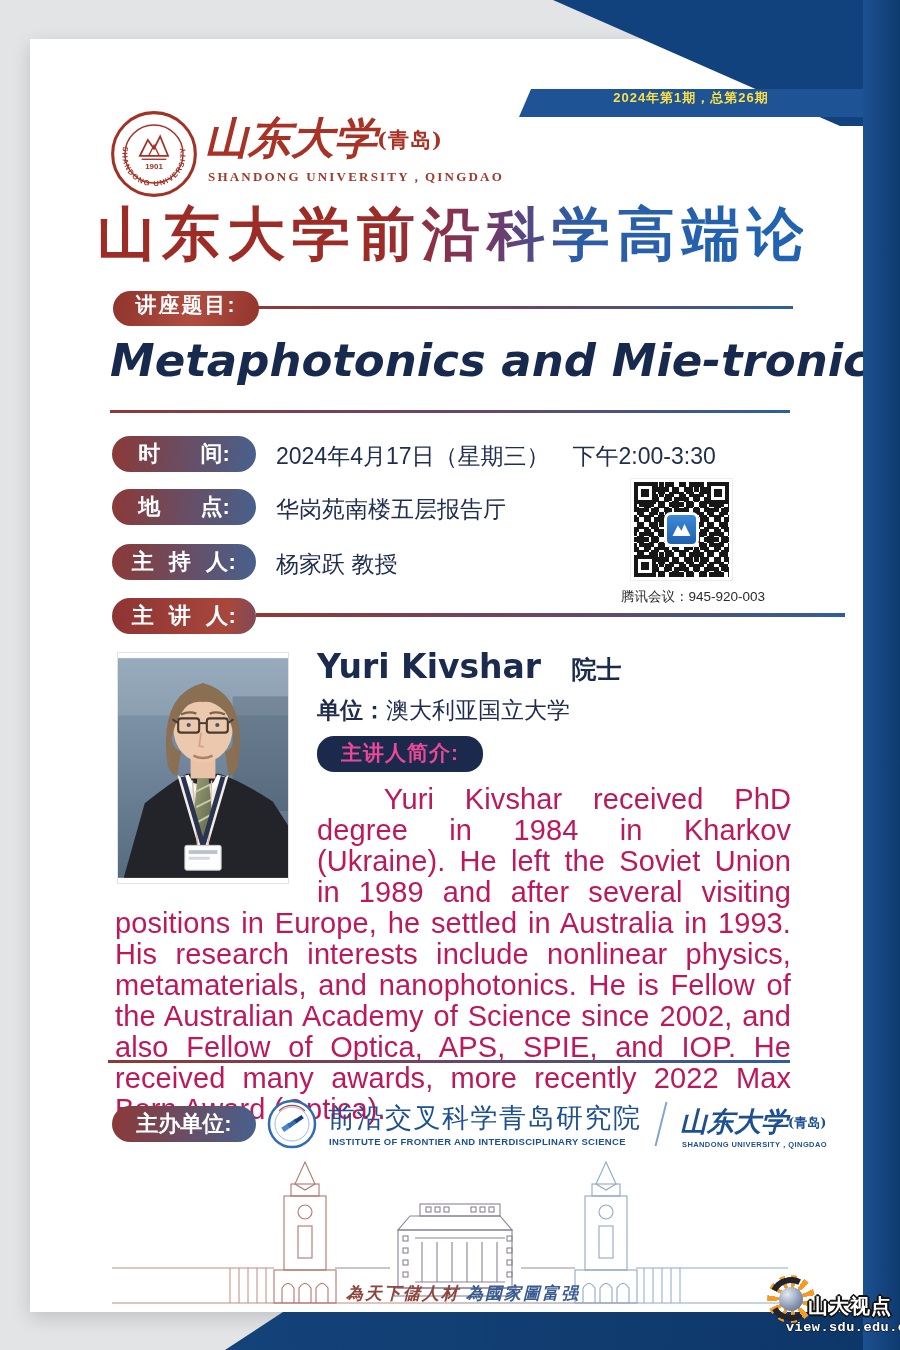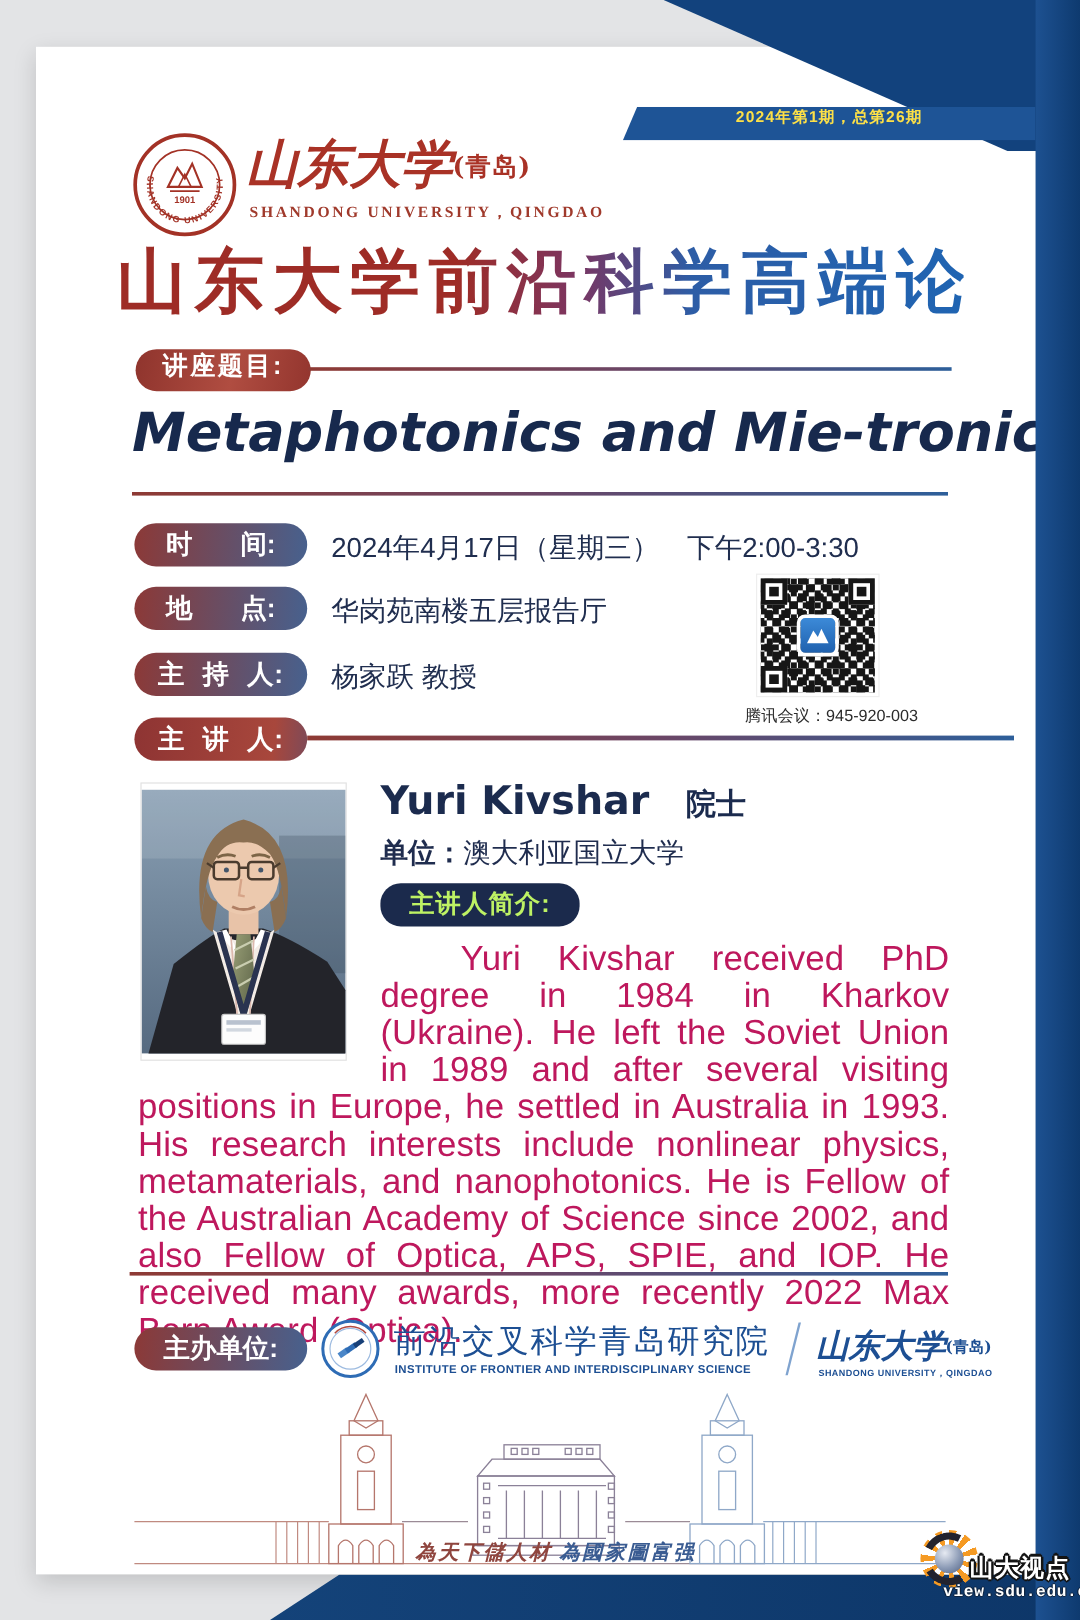--- a/index.html
+++ b/index.html
@@ -82,21 +82,21 @@
 
   
   .speaker{left:115px;top:648px;width:676px;}
   .portrait{float:left;width:172px;height:232px;margin:4px 28px 0 2px;border:1px solid #e2e2e2;box-sizing:border-box;}
   .sp-name{font-size:33px;line-height:38px;font-weight:800;color:#1b2b4e;
         font-family:"DejaVu Sans","Liberation Sans",sans-serif;text-align:center;}
   .sp-hon{font-size:25px;font-weight:bold;margin-left:26px;}
   .sp-aff{margin-top:6px;font-size:23px;line-height:30px;color:#1f2c4e;}
   .sp-aff b{font-weight:800;}
   .bio-pill{display:inline-block;margin-top:11px;padding:3px 24px 5px 24px;border-radius:17px;
-        background:#1b2a4c;color:#bef264;font-weight:bold;font-size:21px;letter-spacing:1px;}
+        background:#1b2a4c;color:#ec4899;font-weight:bold;font-size:21px;letter-spacing:1px;}
   .bio{margin-top:12px;font-size:29px;line-height:31px;color:#be185d;
         text-align:justify;text-indent:2.3em;letter-spacing:0.1px;}
 
   
   .org-pill{top:1106px;}
   .org-logo{left:267px;top:1099px;width:50px;height:50px;}
   .inst-cn{left:328px;top:1100px;color:#1d4f93;font-weight:400;font-size:27px;letter-spacing:1.5px;white-space:nowrap;}
   .inst-en{left:329px;top:1136px;color:#1d4f93;font-weight:bold;font-size:9.5px;letter-spacing:0.3px;white-space:nowrap;}
   .org-sep{left:660px;top:1102px;width:2px;height:44px;background:#7fa3cf;transform:skewX(-14deg);}
   .sdu-cn{left:680px;top:1104px;color:#1d4f93;font-family:"DejaVu Serif","Liberation Serif",serif;

